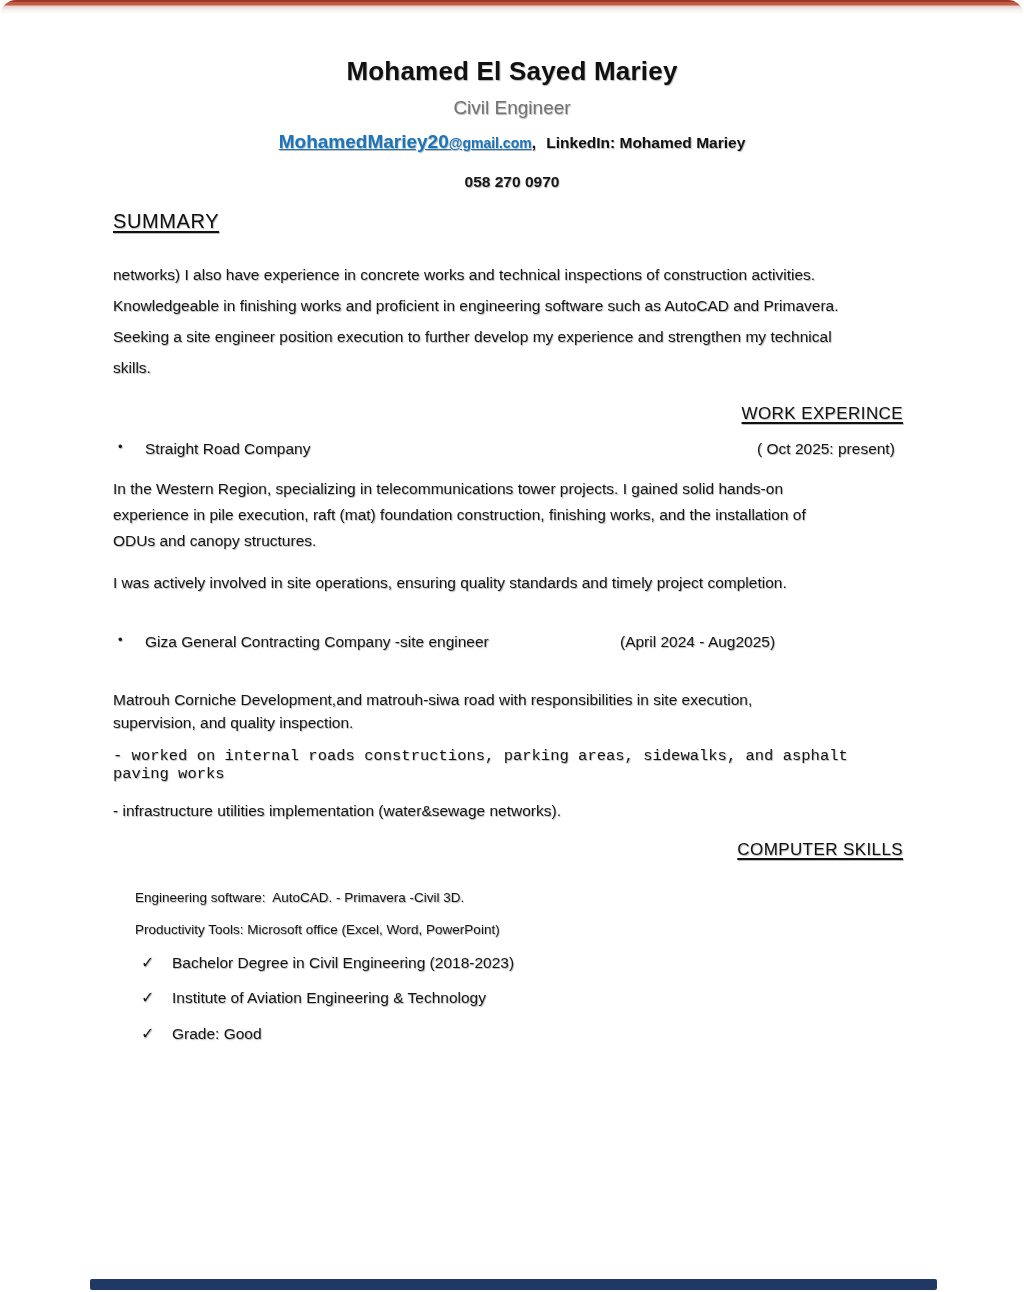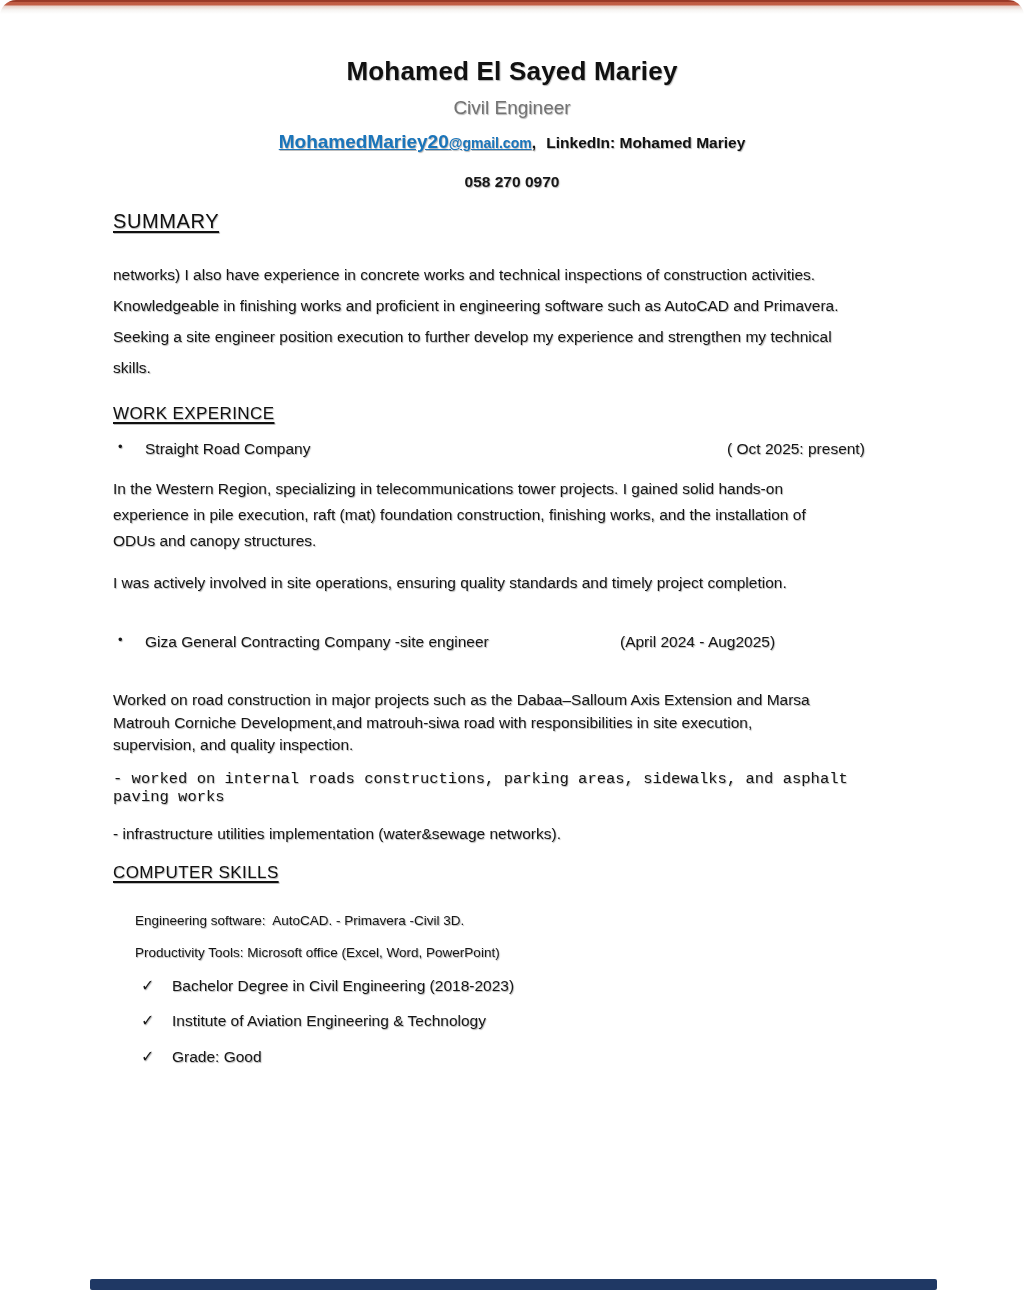--- a/index.html
+++ b/index.html
@@ -43,33 +43,33 @@
   .h2{
     margin:18px 0 0 0;
     font-size:20px;font-weight:normal;line-height:24px;
     letter-spacing:0.6px;color:#111;
     text-decoration:underline;text-decoration-thickness:2px;text-underline-offset:3px;
   }
   .h2-small{
     margin:0;
     font-size:17px;font-weight:normal;line-height:21px;
     letter-spacing:0.4px;color:#111;
-    text-decoration:underline;text-decoration-thickness:2px;text-underline-offset:3px;
+    text-decoration:underline;text-decoration-thickness:2px;text-underline-offset:3px;text-align:right;
   }
   .mt-work{ margin-top:20px; }
   .mt-skills{ margin-top:19px; }
   .mt-edu{ margin-top:21px; }
 
   .summary-body{ margin-top:26px;font-size:15.5px;line-height:31px; }
 
   .job-row{ position:relative;margin-top:15px;font-size:15.5px;line-height:19px; }
   .job-row .bullet{ position:absolute;left:5px;top:-2px;font-size:13px; }
   .job-row .company{ margin-left:32px; }
   .dates{ position:absolute;top:0; }
-  .dates-1{ left:614px; }
+  .dates-1{ left:644px; }
   .dates-2{ left:507px; }
   .job-row-2{ margin-top:36px; }
 
   .para{ font-size:15.5px; }
   .lh26{ line-height:26px; }
   .lh22{ line-height:22.5px; }
   .p1{ margin-top:18px; }
   .p2{ margin-top:16px; }
   .p3{ margin-top:38px; }
   .dash1{ margin-top:13px;line-height:18px;font-family:Liberation Mono, monospace; }
@@ -134,21 +134,20 @@
         <div>ODUs and canopy structures.</div>
       </div>
       <div class="para lh26 p2 txt">I was actively involved in site operations, ensuring quality standards and timely project completion.</div>
 
       <div class="job-row job-row-2 txt">
         <span class="bullet">•</span>
         <span class="company">Giza General Contracting Company -site engineer</span>
         <span class="dates dates-2">(April 2024 - Aug2025)</span>
       </div>
       <div class="para lh22 p3 txt">
-        <div>Worked on road construction in major projects such as the Dabaa–Salloum Axis Extension and Marsa</div>
         <div>Matrouh Corniche Development,and matrouh-siwa road with responsibilities in site execution,</div>
         <div>supervision, and quality inspection.</div>
       </div>
       <div class="para dash1 txt">- worked on internal roads constructions, parking areas, sidewalks, and asphalt paving works</div>
       <div class="para dash2 txt">- infrastructure utilities implementation (water&amp;sewage networks).</div>
     </section>
 
     <section>
       <h2 class="h2-small mt-skills txt">COMPUTER SKILLS</h2>
       <p class="skill-item sk1 txt">Engineering software:  AutoCAD. - Primavera -Civil 3D.</p>

